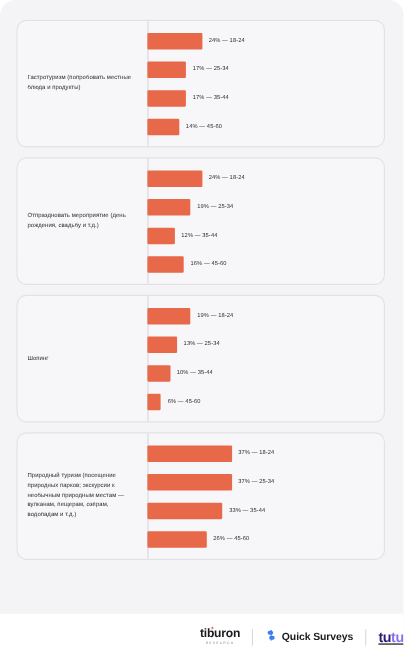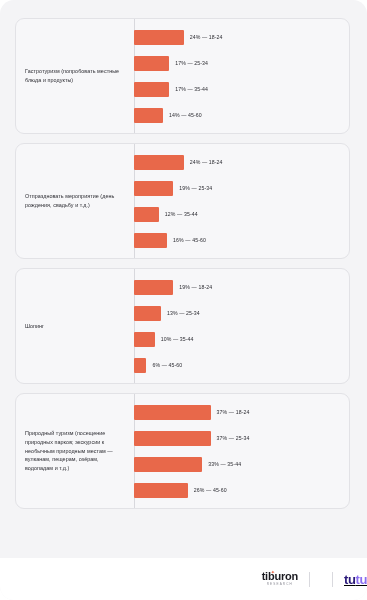--- a/index.html
+++ b/index.html
@@ -244,20 +244,30 @@
     <div class="logo-slot">
       <div class="tiburon">
         <span class="t-spark">✦</span>
         <span class="t-main">tiburon</span>
         <span class="t-sub">RESEARCH</span>
       </div>
     </div>
 
     <div class="divider"></div>
 
+    <div class="logo-slot qs">
+      <span>
+        <svg width="11" height="11" viewBox="0 0 24 24" aria-hidden="true">
+          <path d="M9 3h3a4 4 0 0 1 0 8H9a4 4 0 0 1 0-8z" fill="#3b7df6"></path>
+          <path d="M15 13h-3a4 4 0 0 0 0 8h3a4 4 0 0 0 0-8z" fill="#3b7df6"></path>
+          <rect x="11" y="1" width="2" height="22" rx="1" fill="#3b7df6"></rect>
+        </svg>
+      </span>
+      <span class="qs-text">Quick Surveys</span>
+    </div>
 
     <div class="divider"></div>
 
     <div class="logo-slot tutu">
       <span class="a">tu</span>
         <span class="b">tu</span>
     </div>
 
   </div>
 

